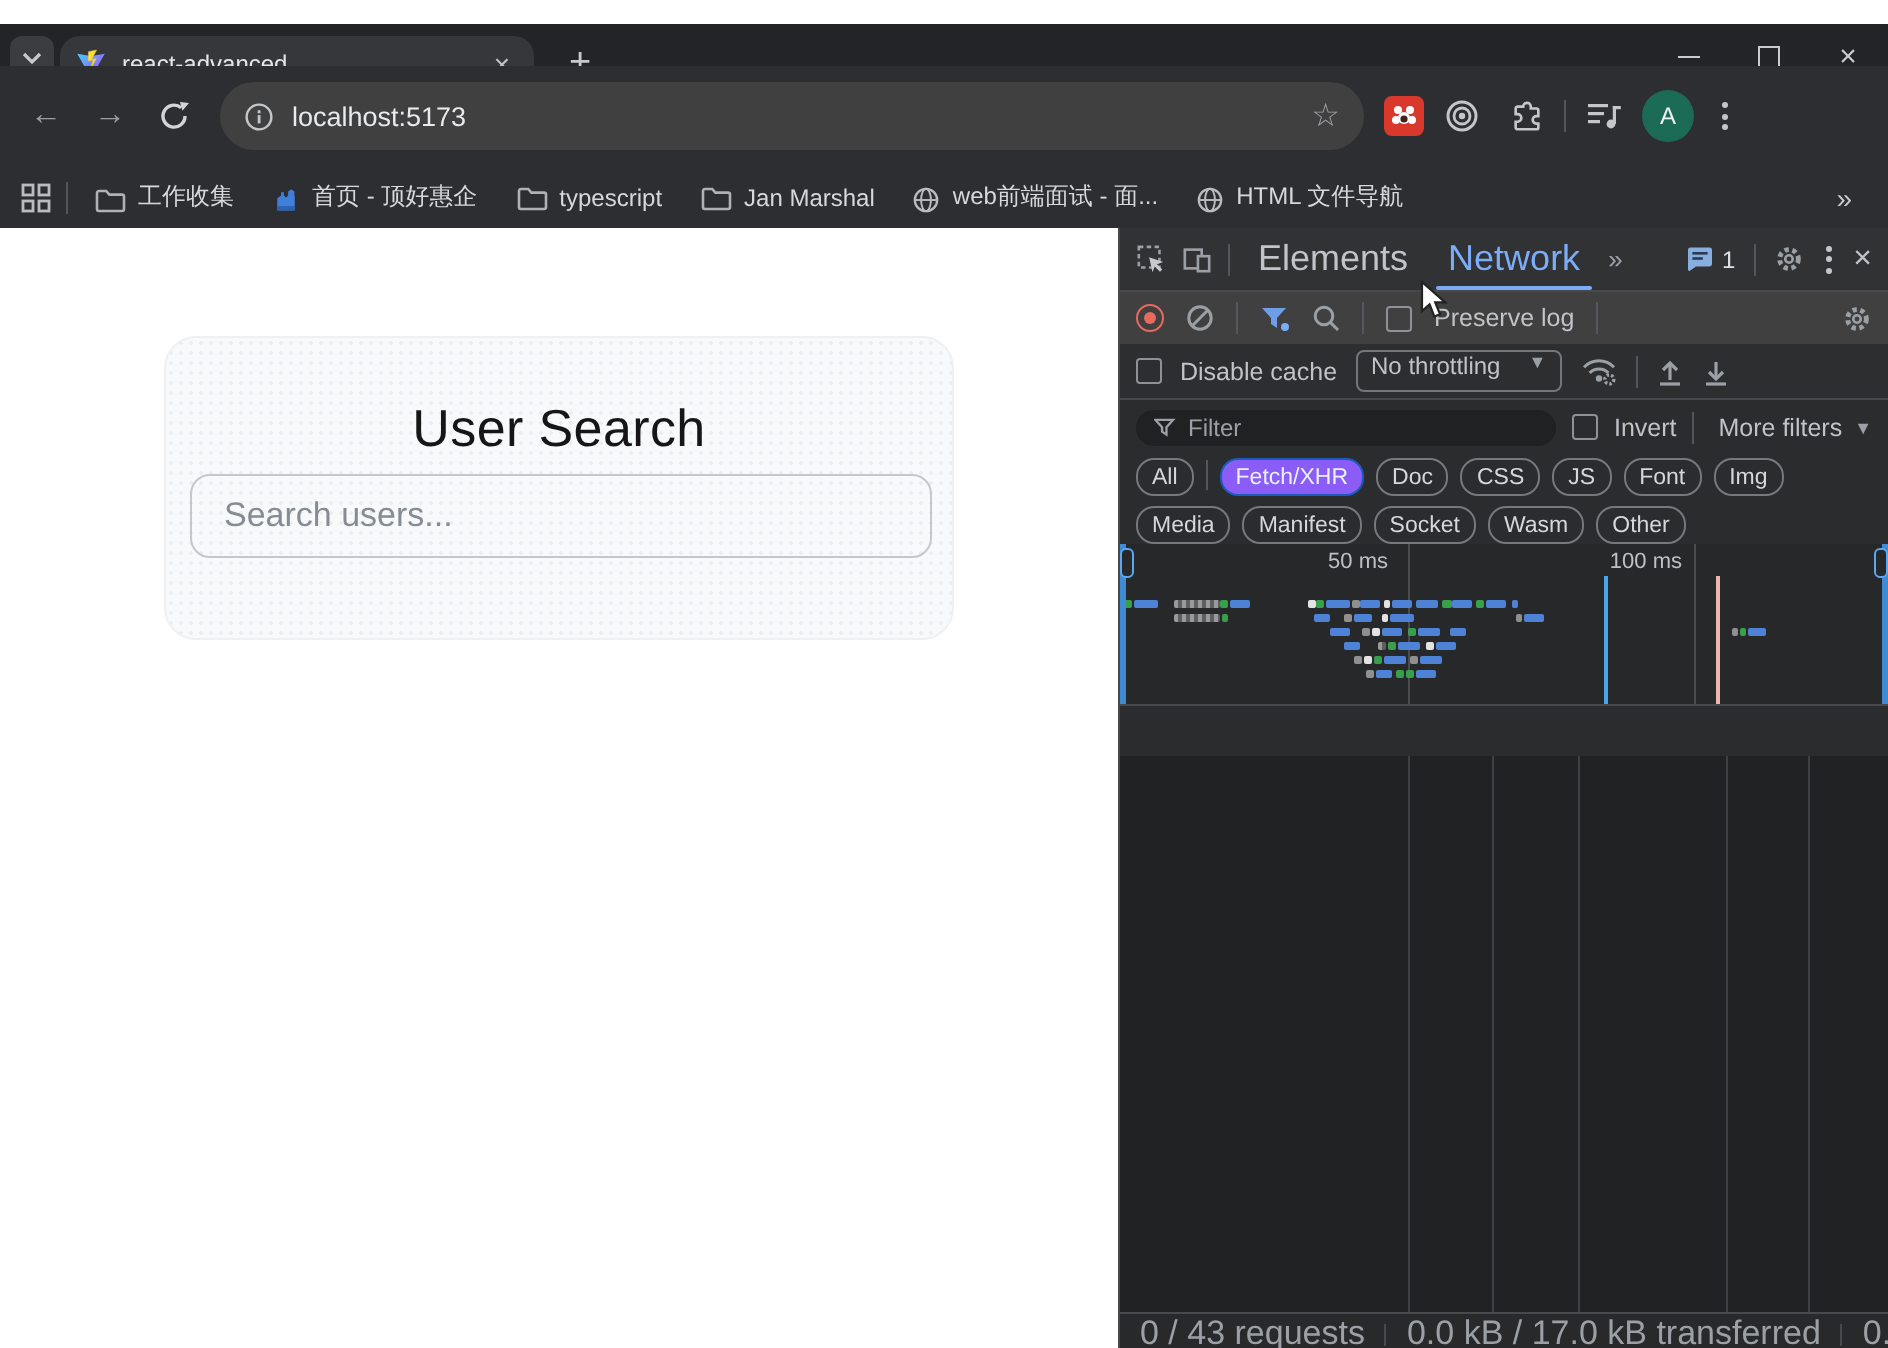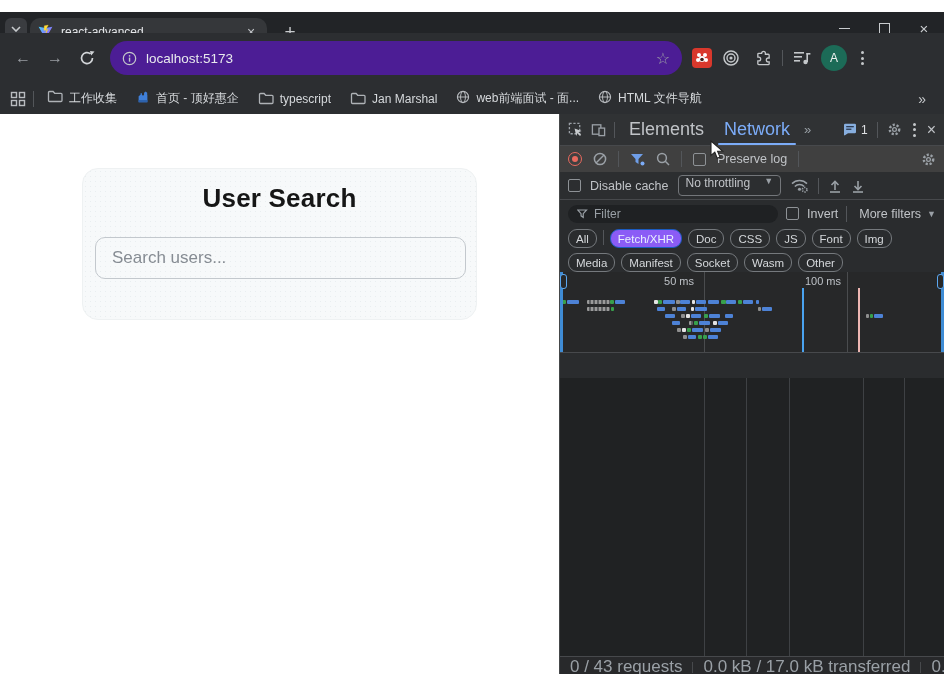--- a/index.html
+++ b/index.html
@@ -23,42 +23,42 @@
   .wc-min{width:11px;border-top:1.4px solid #c9cccf}
   .wc-max{width:9px;height:9px;border:1.2px solid #c9cccf}
   .wc-x{font-size:15px}
 
   
   .toolbar{left:0;top:33px;width:944px;height:50px;background:#2c2e31;display:flex;align-items:center;
     padding:0 10px;box-sizing:border-box;gap:6px}
   .navbtn{width:26px;height:26px;display:flex;align-items:center;justify-content:center;
     font-size:16px;color:#9a9ea3;flex:none}
   .navbtn.lit{color:#d2d5d8}
-  .omnibox{height:34px;flex:1;max-width:572px;background:#4c1d95;border-radius:17px;display:flex;
+  .omnibox{height:34px;flex:1;max-width:572px;background:#404040;border-radius:17px;display:flex;
     align-items:center;padding:0 12px;box-sizing:border-box;gap:9px;margin:0 4px}
   .url{color:#e8eaed;font-size:13.5px;flex:1}
   .ext-red{width:20px;height:20px;border-radius:4px;background:#d9382c;display:flex;align-items:center;justify-content:center;flex:none}
   .avatar{width:26px;height:26px;border-radius:50%;background:#1c6b57;color:#eef2f0;font-size:12px;
     display:flex;align-items:center;justify-content:center;flex:none}
   .kebab{display:flex;flex-direction:column;gap:2.5px;padding:0 8px}
   .kebab i{width:3px;height:3px;border-radius:50%;background:#c4c7ca}
 
   
   .bookmarks{left:0;top:83px;width:944px;height:31px;background:#2c2e31;display:flex;align-items:center;
     padding:0 10px;box-sizing:border-box;gap:7px}
-  .bm{display:flex;align-items:flex-start;gap:6px;padding:2px 6px;border-radius:6px}
+  .bm{display:flex;align-items:flex-end;gap:6px;padding:2px 6px;border-radius:6px}
   .bm span{color:#d6d9dc;font-size:12px;white-space:nowrap}
   .bm-overflow{margin-left:auto;color:#c7cacd;font-size:14px;padding-right:8px}
 
   
   .page{left:0;top:114px;width:559px;height:560px;background:#fff}
   .card{position:absolute;left:82px;top:54px;width:395px;height:152px;background:#f7f9fa;border:1px solid #eef1f2;
     border-radius:16px;box-sizing:border-box;
     background-image:radial-gradient(rgba(150,170,180,.14) 0.9px,transparent 1px);background-size:5px 5px}
-  .card h1{margin:14px 0 0 0;text-align:center;font-size:26px;font-weight:700;color:#161616;letter-spacing:.2px}
+  .card h1{margin:30px 0 0 0;text-align:center;font-size:26px;font-weight:400;color:#161616;letter-spacing:.2px}
   .card input{position:absolute;left:12px;top:68px;width:371px;height:42px;border:1.4px solid #c3c8cd;
     border-radius:10px;background:transparent;box-sizing:border-box;padding:0 16px;font-size:17px;
     font-family:"Liberation Sans",sans-serif;color:#333;outline:none}
   .card input::placeholder{color:#868c93}
 
   
   .devtools{left:559px;top:114px;width:385px;height:560px;background:#2a2c2e;border-left:1px solid #454749;box-sizing:border-box}
   .devtools .icon{flex:none;display:flex;align-items:center;justify-content:center}
   .dt-tabbar{position:absolute;left:0;top:0;width:100%;height:32px;background:#303234;border-bottom:1px solid #47494c;
     display:flex;align-items:center;padding:0 8px;box-sizing:border-box;gap:8px}

